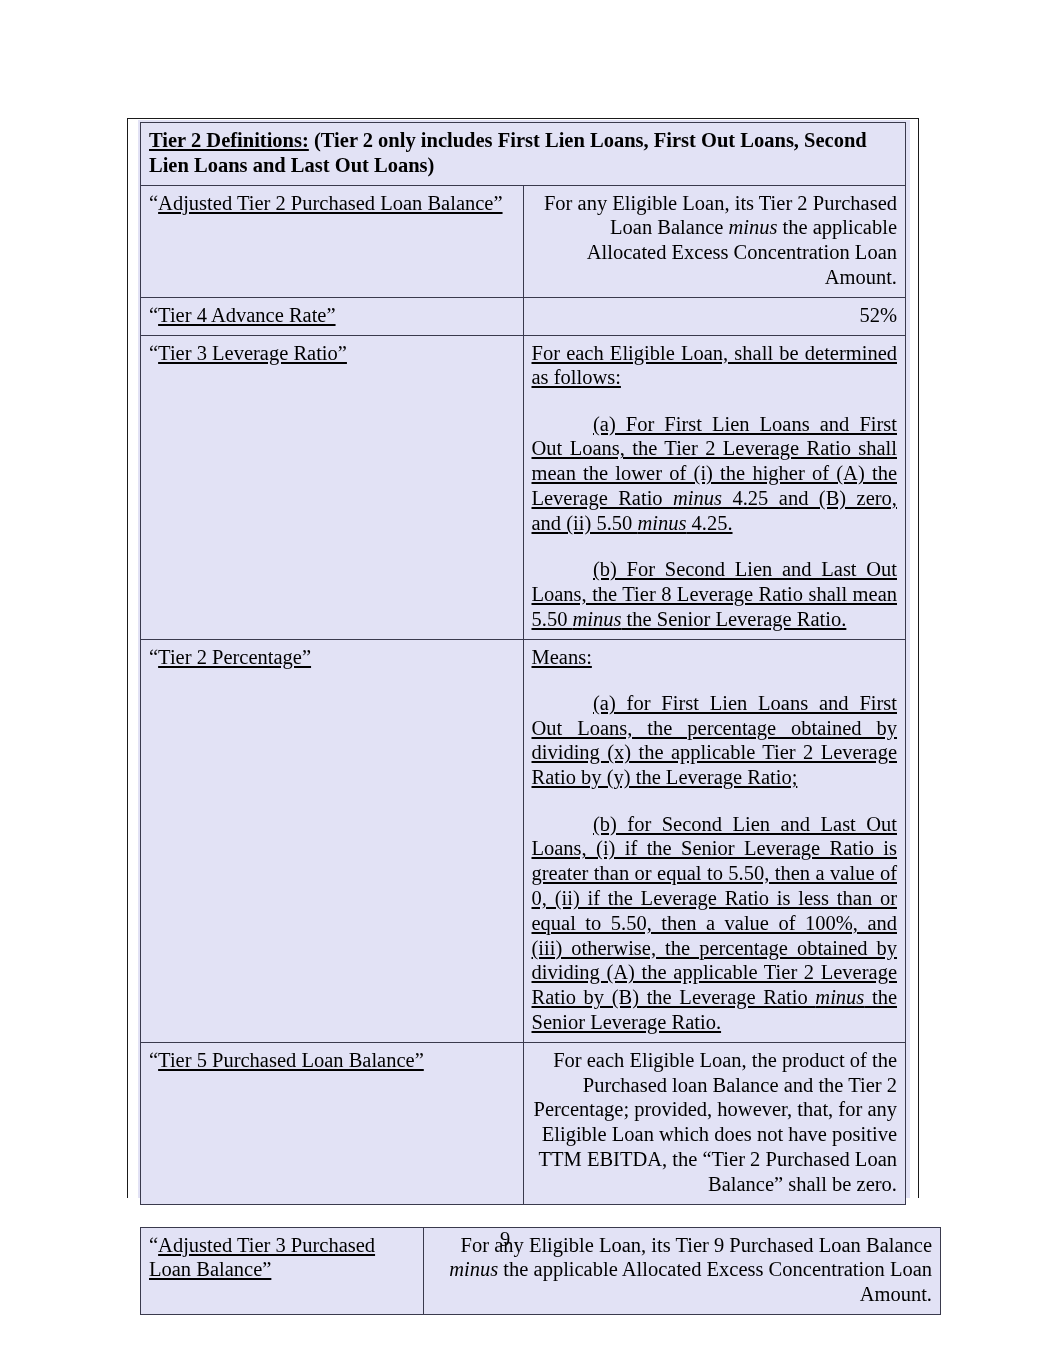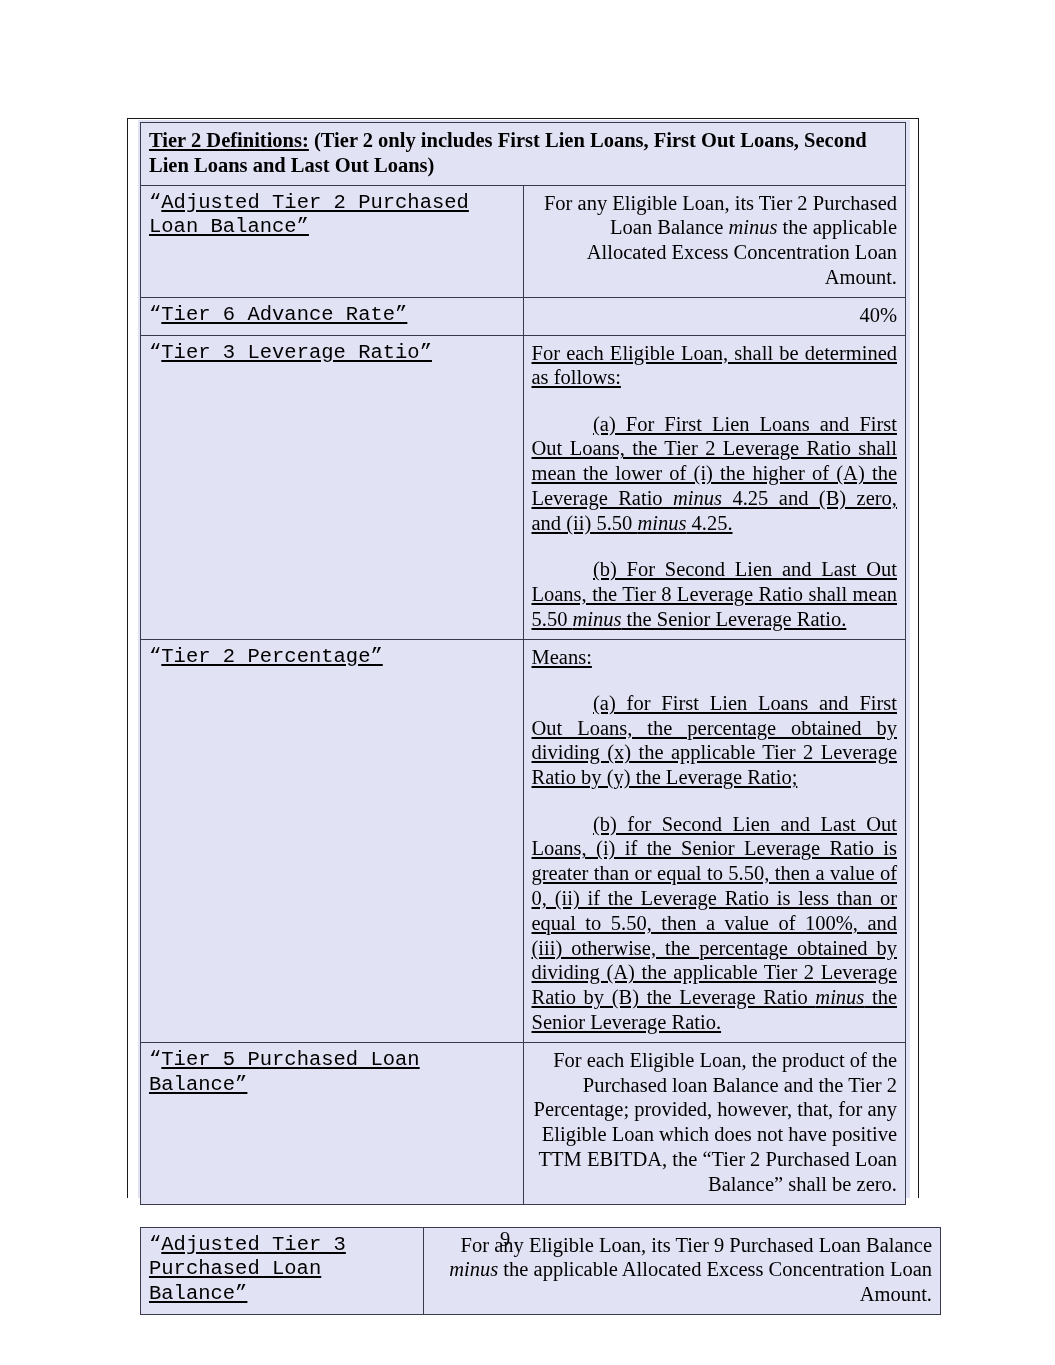--- a/index.html
+++ b/index.html
@@ -55,21 +55,20 @@
   table.def-table td {
     border: 1.2px solid #3a3a4d;
     vertical-align: top;
     padding: 5px 8px 7px 8px;
     font-size: 20.5px;
     line-height: 1.21;
     background: #e2e2f5;
   }
   td.col-term {
     width: 266px;
-    font-family: Liberation Mono, monospace;
   }
   td.col-def {
     width: 500px;
   }
   td.header-cell {
     font-weight: bold;
     font-size: 20.5px;
     line-height: 1.25;
     padding: 6px 8px 8px 9px;
   }
@@ -112,23 +111,23 @@
           <tr>
             <td colspan="2" class="header-cell"><span class="u">Tier 2 Definitions:</span><span> (Tier 2 only includes First Lien Loans, First Out Loans, Second Lien Loans and Last Out Loans)</span></td>
           </tr>
           <tr>
             <td class="col-term"><span>“</span><span class="u">Adjusted Tier 2 Purchased Loan Balance”</span></td>
             <td class="col-def left-al">
               <p class="para"><span>For any Eligible Loan, its Tier 2 Purchased Loan Balance </span><span class="it">minus</span><span> the applicable Allocated Excess Concentration Loan Amount.</span></p>
             </td>
           </tr>
           <tr>
-            <td class="col-term"><span>“</span><span class="u">Tier 6 Advance Rate”</span></td>
+            <td class="col-term"><span>“</span><span class="u">Tier 4 Advance Rate”</span></td>
             <td class="col-def left-al">
-              <p class="para"><span>40%</span></p>
+              <p class="para"><span>52%</span></p>
             </td>
           </tr>
           <tr>
             <td class="col-term"><span>“</span><span class="u">Tier 3 Leverage Ratio”</span></td>
             <td class="col-def just">
               <p class="para"><span>For each Eligible Loan, shall be determined as follows:</span></p>
               <p class="para indent"><span>(a) For First Lien Loans and First Out Loans, the Tier 2 Leverage Ratio shall mean the lower of (i) the higher of (A) the Leverage Ratio </span><span class="it">minus</span><span> 4.25 and (B) zero, and (ii) 5.50 </span><span class="it">minus</span><span> 4.25.</span></p>
               <p class="para indent"><span>(b) For Second Lien and Last Out Loans, the Tier 8 Leverage Ratio shall mean 5.50 </span><span class="it">minus</span><span> the Senior Leverage Ratio.</span></p>
             </td>
           </tr>

